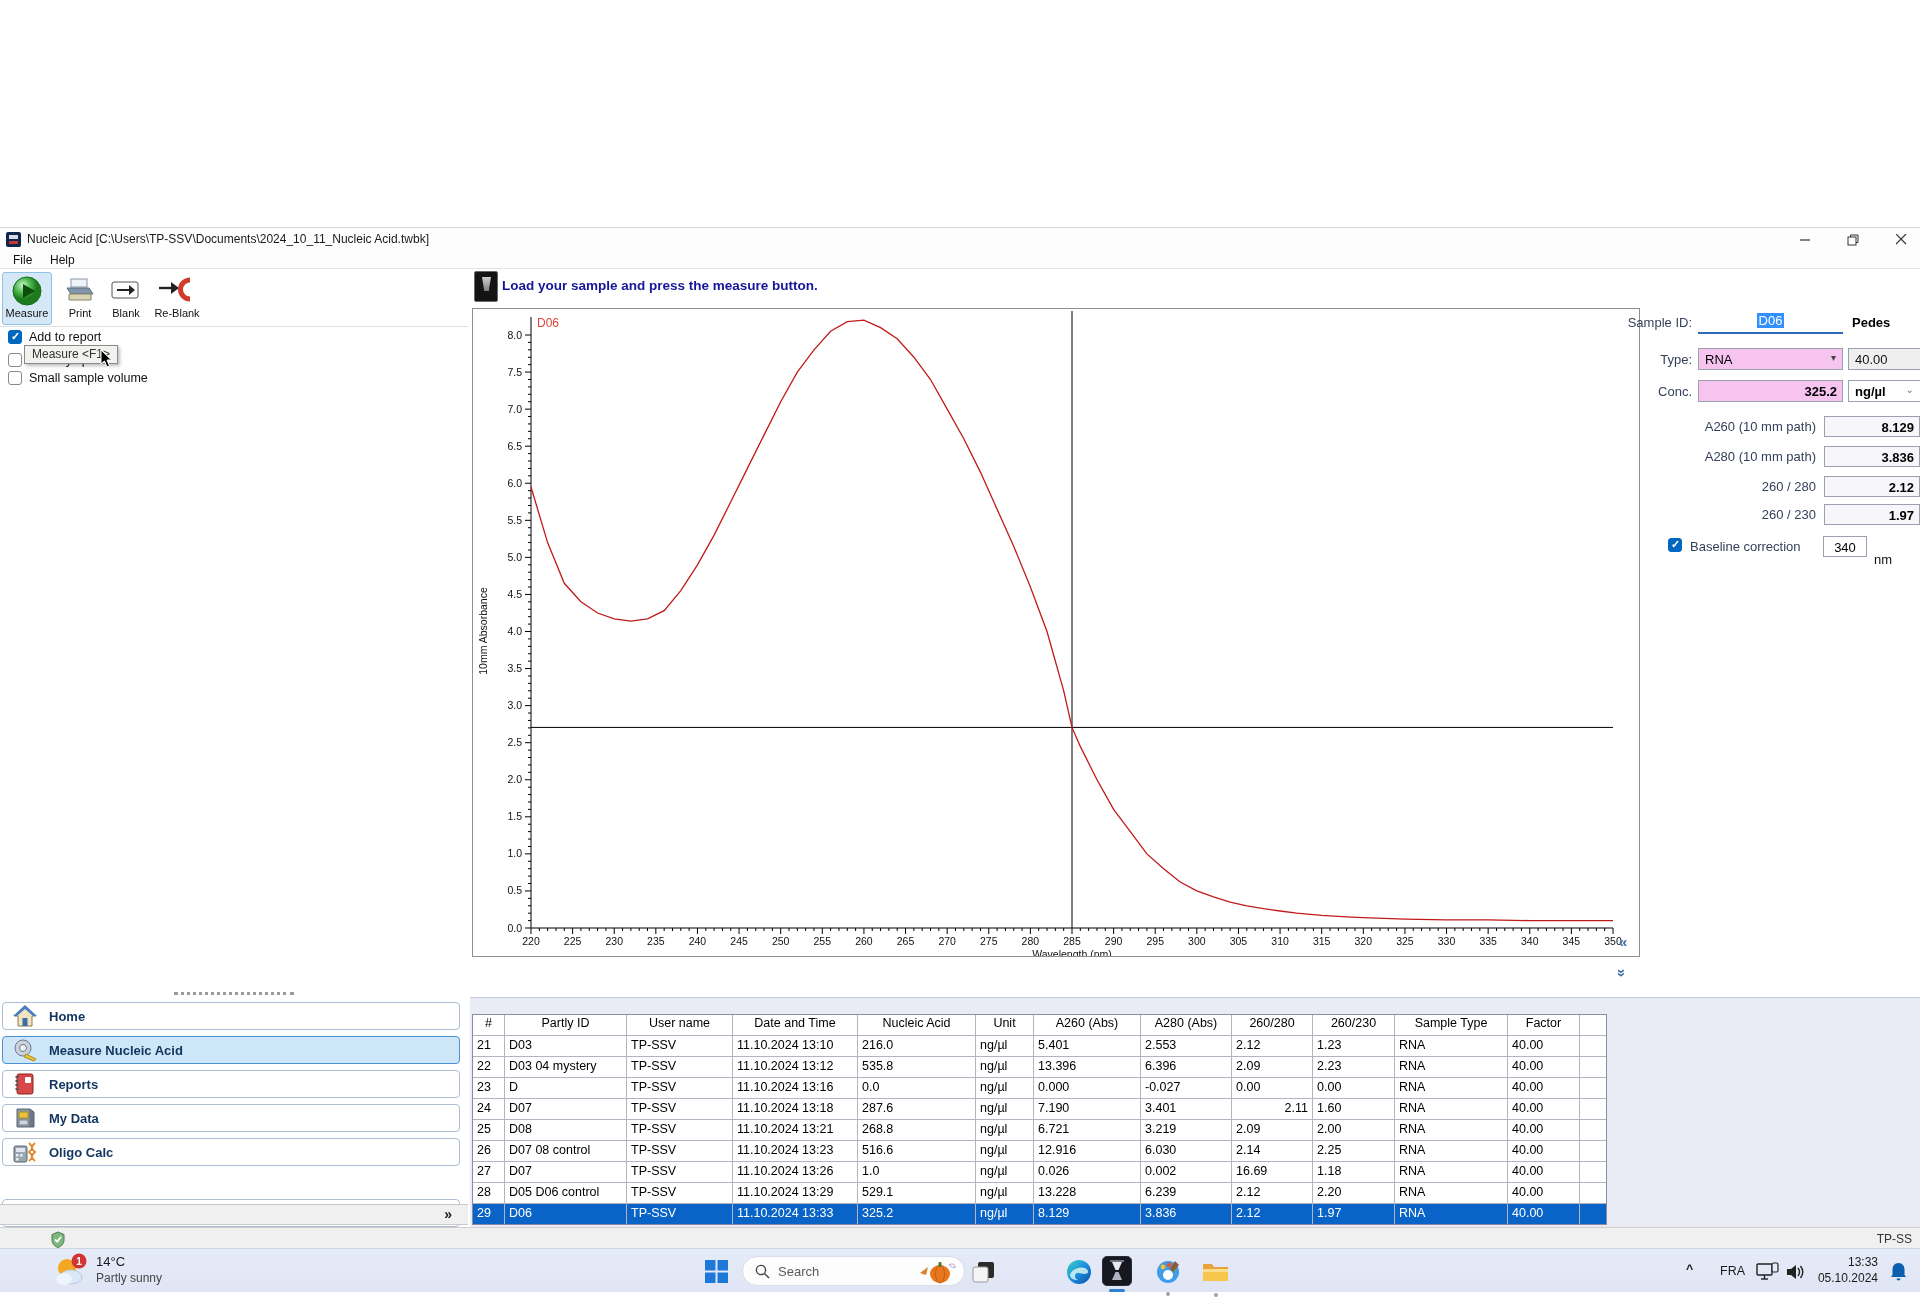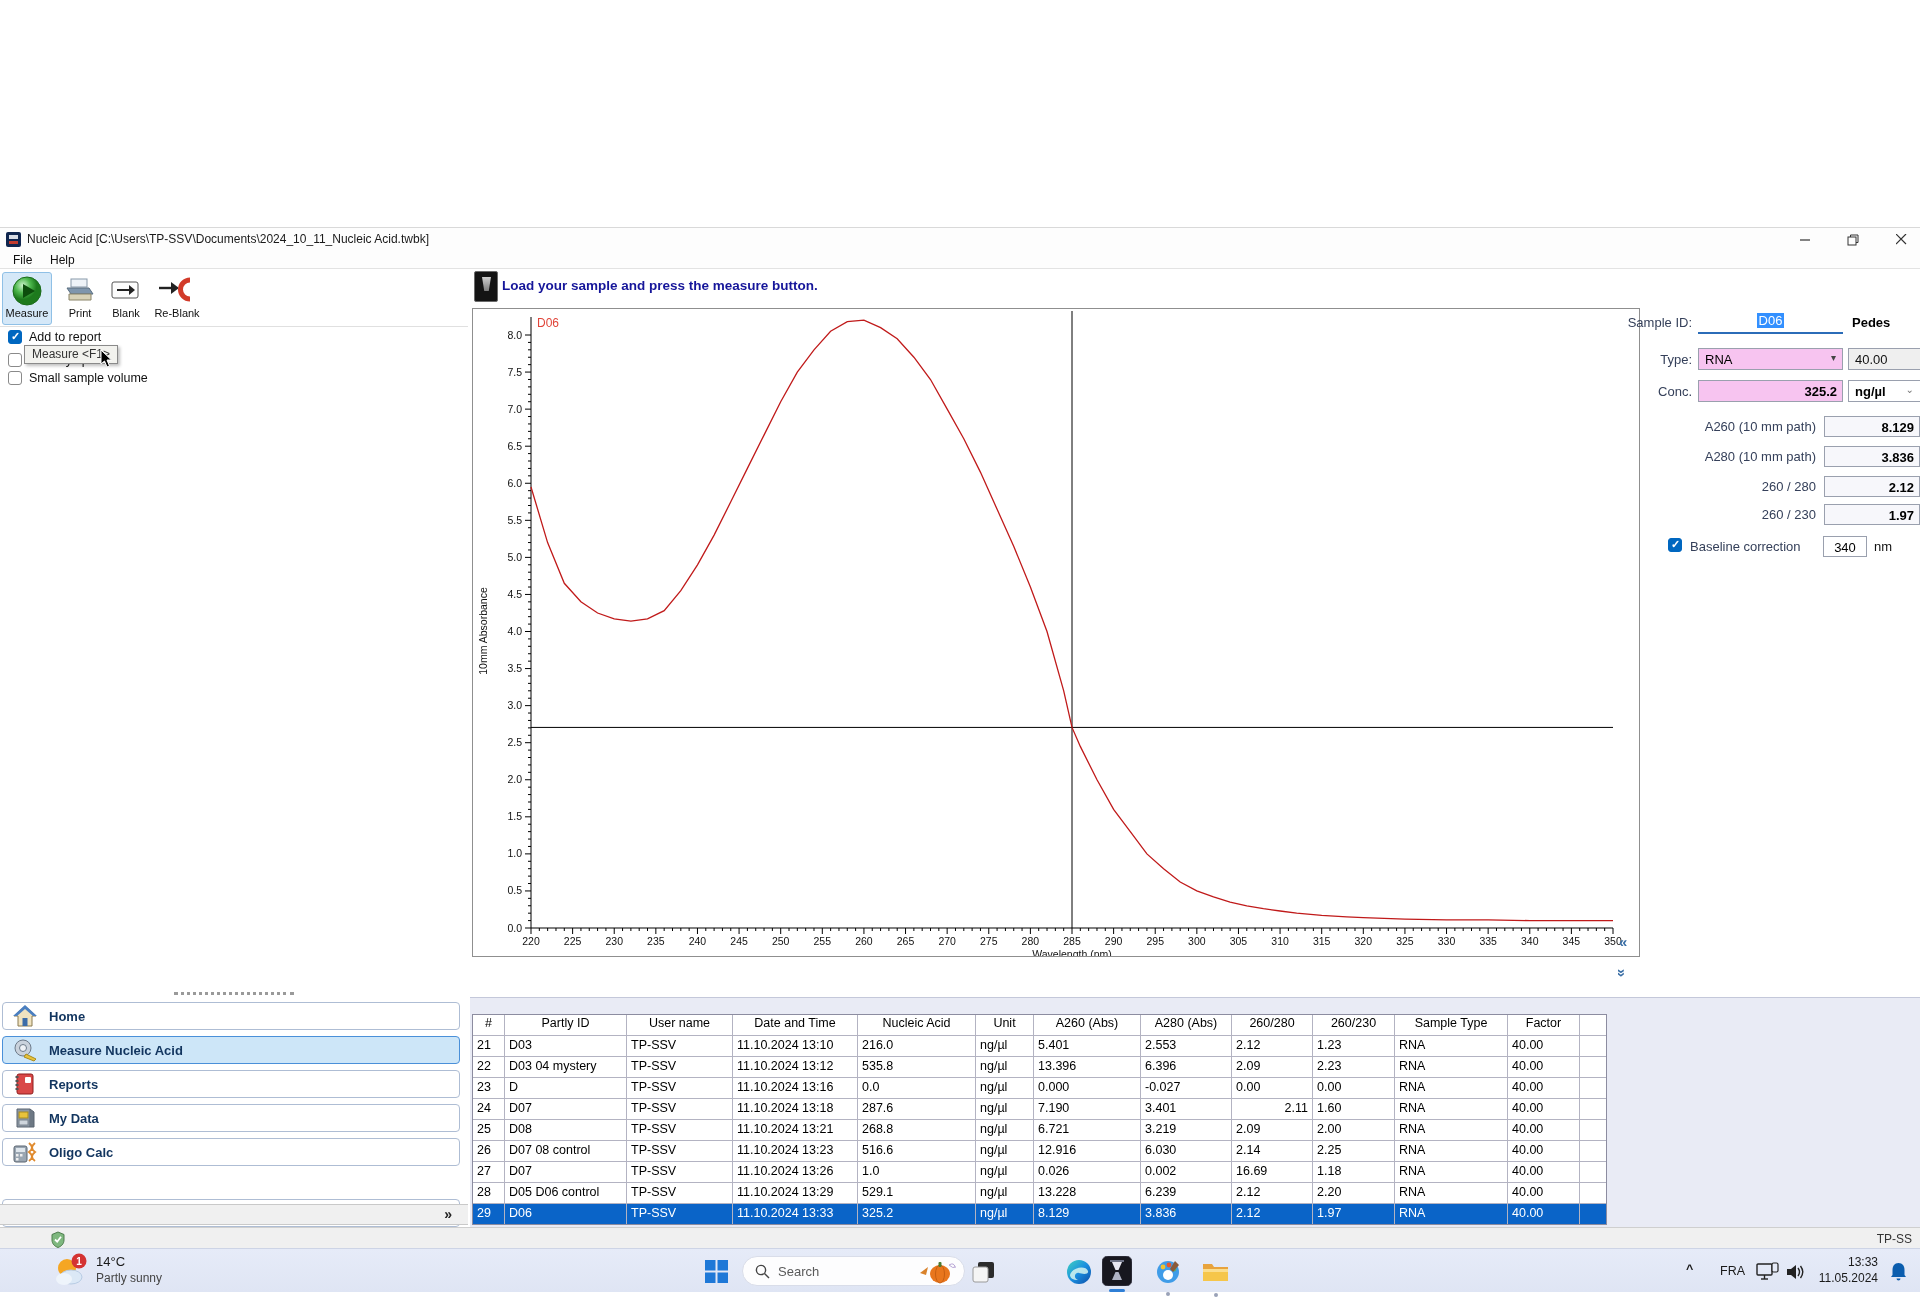--- a/index.html
+++ b/index.html
@@ -717,21 +717,21 @@
         </div>
         <div class="sp-row" style="top:235px">
           <span class="sp-label" style="right:104px;top:3px">260 / 230</span>
           <span class="sp-box sp-val" style="left:1354px;top:0;width:96px;height:21px;background:#f7f7fb">1.97</span>
         </div>
 
         <div class="sp-row" style="top:267px">
           <span class="chk-box on" style="position:absolute;left:1198px;top:2px"></span>
           <span class="sp-label" style="left:1220px;top:3px">Baseline correction</span>
           <span class="sp-box" style="left:1353px;top:0;width:44px;height:21px;text-align:center;padding-top:3px">340</span>
-          <span class="sp-label" style="left:1404px;top:3px;color:#111">nm</span>
+          <span class="sp-label" style="left:1404px;top:16px;color:#111">nm</span>
         </div>
 
       </div>
     </div>
 
     <div class="appstatus">
       <svg width="16" height="17" style="position:absolute;left:50px;top:3px">
         <path d="M8,1 L14,3.5 V9 C14,13 11,15.5 8,16.5 C5,15.5 2,13 2,9 V3.5 Z" fill="#7fb87f" stroke="#4e7d4e"></path>
         <path d="M5,8.5 L7.2,10.7 L11,5.8" fill="none" stroke="#fff" stroke-width="1.8"></path>
       </svg>
@@ -836,20 +836,20 @@
       <line x1="5" y1="17" x2="12" y2="17" stroke="#222" stroke-width="1.4"></line>
         <line x1="8.5" y1="13" x2="8.5" y2="17" stroke="#222" stroke-width="1.4"></line>
       <rect x="16" y="1" width="6" height="9" rx="1.5" fill="#e6ebf8" stroke="#222" stroke-width="1.2"></rect>
     </svg>
     <svg width="20" height="18" style="position:absolute;left:1786px;top:14px">
       <path d="M1,6 H5 L10,2 V16 L5,12 H1 Z" fill="#222"></path>
       <path d="M12,5 q3,4 0,8 M14.5,3 q4.5,6 0,12" stroke="#222" fill="none" stroke-width="1.4"></path>
     </svg>
     <div class="clockblk">
       <div>13:33</div>
-      <div>11.05.2024</div>
+      <div>05.10.2024</div>
     </div>
     <svg width="17" height="19" style="position:absolute;left:1890px;top:13px">
       <path d="M8.5,1 C12.5,1 14.5,4 14.5,8 V13 L16,15 H1 L2.5,13 V8 C2.5,4 4.5,1 8.5,1 Z" fill="#0b5dae"></path>
       <path d="M6.5,16.5 a2,2 0 0 0 4,0 Z" fill="#0b5dae"></path>
     </svg>
   </div>
 </div>
 
 </body></html>

